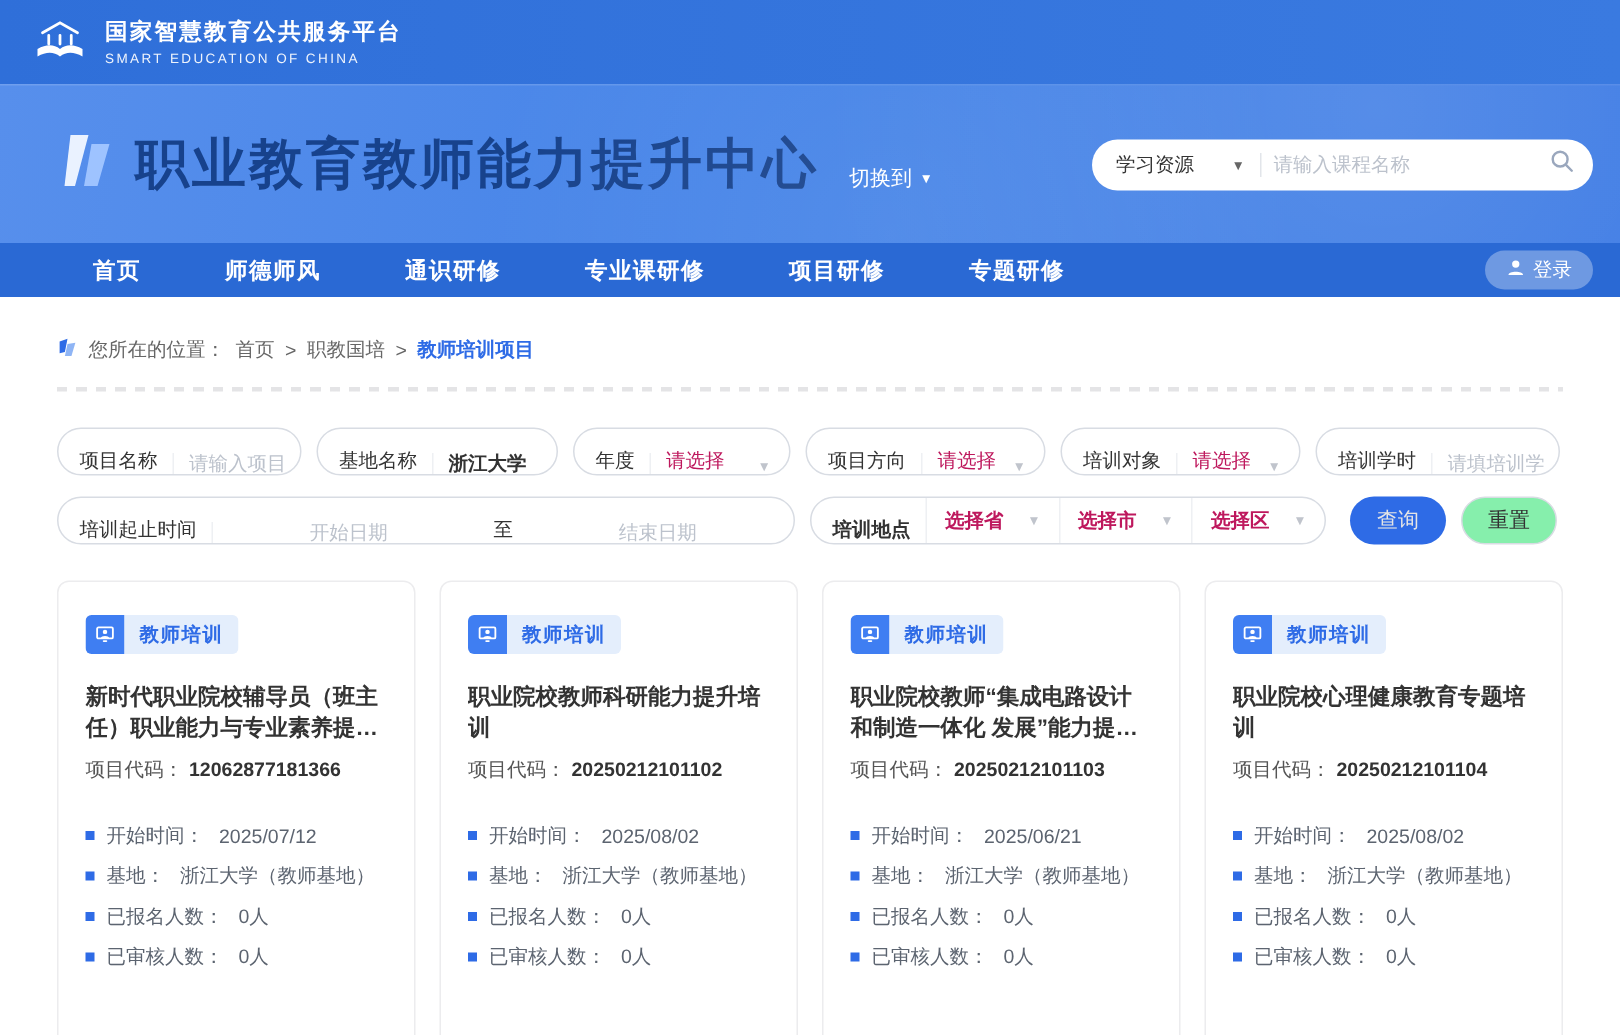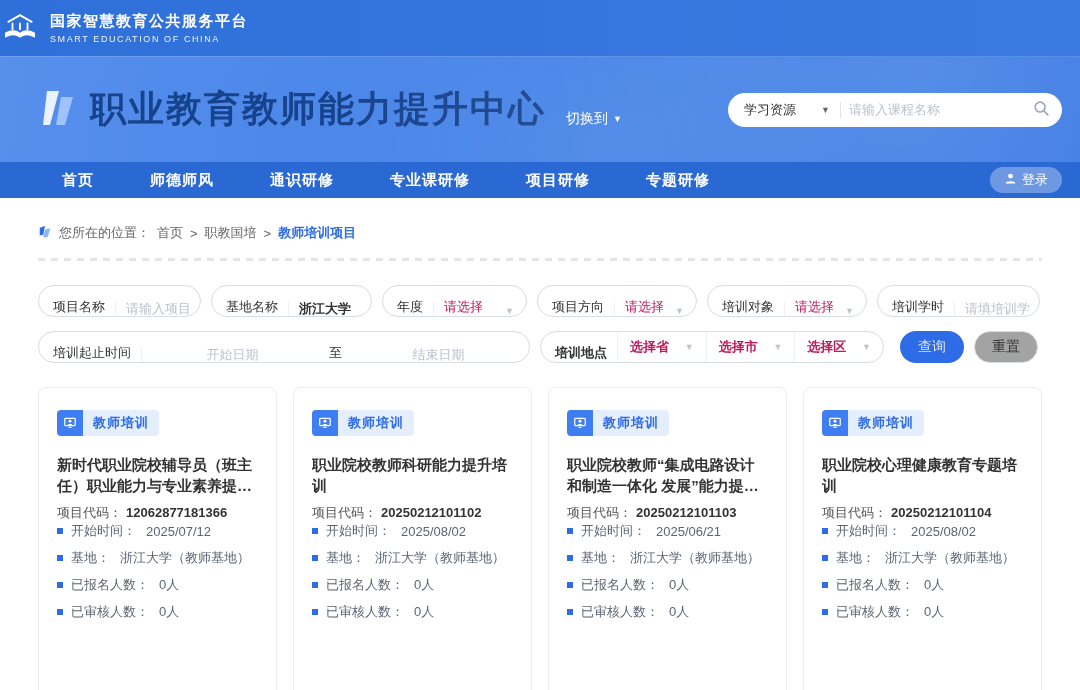--- a/index.html
+++ b/index.html
@@ -1,21 +1,21 @@
 <!DOCTYPE html>
 <html><head>
 <meta charset="utf-8">
 <style>
   * { margin:0; padding:0; box-sizing:border-box; }
   html,body { width:1080px; height:690px; overflow:hidden; background:#fff;
     font-family:"Liberation Sans","DejaVu Sans",sans-serif; }
 
   
   .topbar { height:56px; background:linear-gradient(90deg,#2f6fd9,#3a7ae0);
-    display:flex; align-items:center; }
+    display:flex; align-items:center; padding-left:20px; }
   .topbar-text { margin-left:10px; color:#fff; }
   .topbar-cn { font-size:15px; font-weight:700; letter-spacing:1.5px; }
   .topbar-en { font-size:9px; letter-spacing:1.6px; opacity:.92; margin-top:3px; }
 
   
   .hero { height:106px; position:relative; display:flex; align-items:center;
     padding-left:36px; background:linear-gradient(100deg,#578fec,#4382e7 55%,#3c7ae4);
     border-top:1px solid rgba(255,255,255,.15); }
   .hero::after { content:""; position:absolute; inset:0; pointer-events:none;
     background:radial-gradient(circle at 85% 15%,rgba(255,255,255,.12),transparent 40%),
@@ -68,36 +68,36 @@
   .pill-date { width:492px; }
   .pill-date .dinput { text-align:center; }
   .pill-date .to { color:#333; padding:0 6px; }
   .pill-loc { width:344px;font-weight:bold; }
   .loc-sel { flex:1; display:flex; align-items:center; justify-content:space-between;
     border-left:1px solid #eef0f3; height:100%; cursor:pointer; }
   .loc-sel .ph { flex:none; padding-left:12px; }
   .btn { height:32px; width:64px; border-radius:16px; font-size:14px; cursor:pointer;
     font-family:inherit; }
   .btn-query { background:#2e6be6; color:#e5e5e5; border:none; margin-left:6px; }
-  .btn-reset { background:#a3a3a3; color:#333; border:1px solid #d8dce3; }
+  .btn-reset { background:#86efac; color:#333; border:1px solid #d8dce3; }
 
   
   .cards { margin:24px 38px 0; display:grid; grid-template-columns:repeat(4,1fr); gap:16px; }
   .card { border:1px solid #ececee; border-radius:8px; background:#fff;
     padding:22px 18px 18px; height:320px; cursor:pointer; }
   .badge { display:inline-flex; height:26px; border-radius:4px; overflow:hidden; }
   .badge .bicon { width:26px; background:#3f7ef2; display:flex; align-items:center; justify-content:center; }
   .badge .btext { background:#e4eefc; color:#2e6be6; font-weight:700; font-size:13px;
     letter-spacing:1px; display:flex; align-items:center; padding:0 10px; }
   .card-title { margin-top:18px; font-size:15px; font-weight:700; color:#333;
     line-height:1.42; height:42px; overflow:hidden; display:-webkit-box;
     -webkit-line-clamp:2; -webkit-box-orient:vertical; }
   .card-code { margin-top:8px; font-size:13px; color:#555; white-space:nowrap; }
   .card-code .cval { color:#333; font-weight:600; margin-left:4px; }
-  .fields { display:flex; flex-direction:column; gap:9px; }
+  .fields { margin-top:26px; display:flex; flex-direction:column; gap:9px; }
   .field { display:flex; align-items:center; gap:8px; font-size:13px; color:#5c6470; height:18px; }
   .bullet { width:6px; height:6px; background:#2e6be6; flex:none; }
   .fv { margin-left:2px; }
 </style>
 </head>
 <body>
 
 <header class="topbar">
   <span>
     <svg viewBox="0 0 48 48" width="40" height="40">

